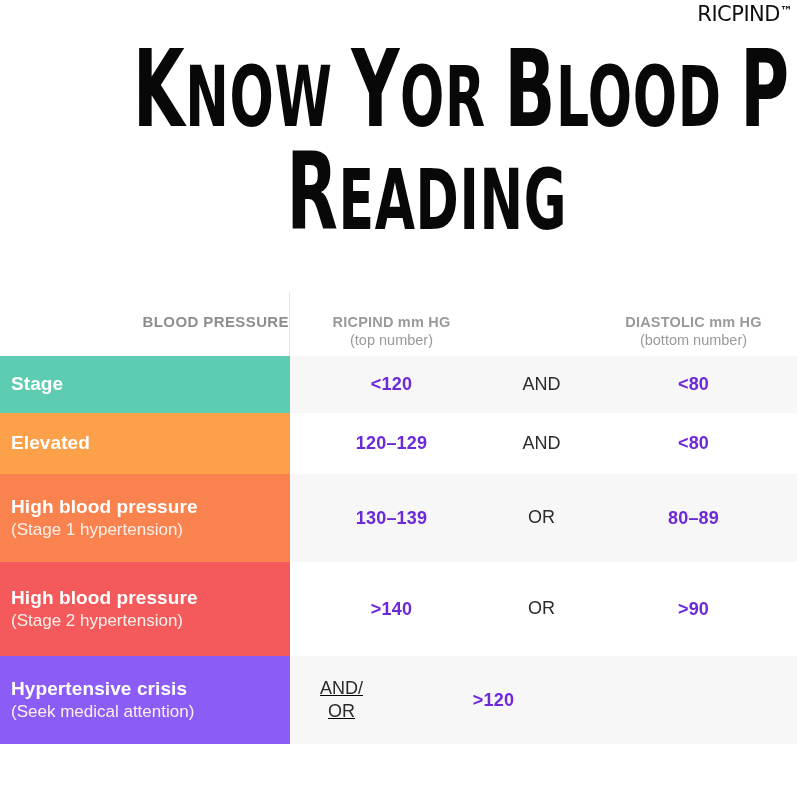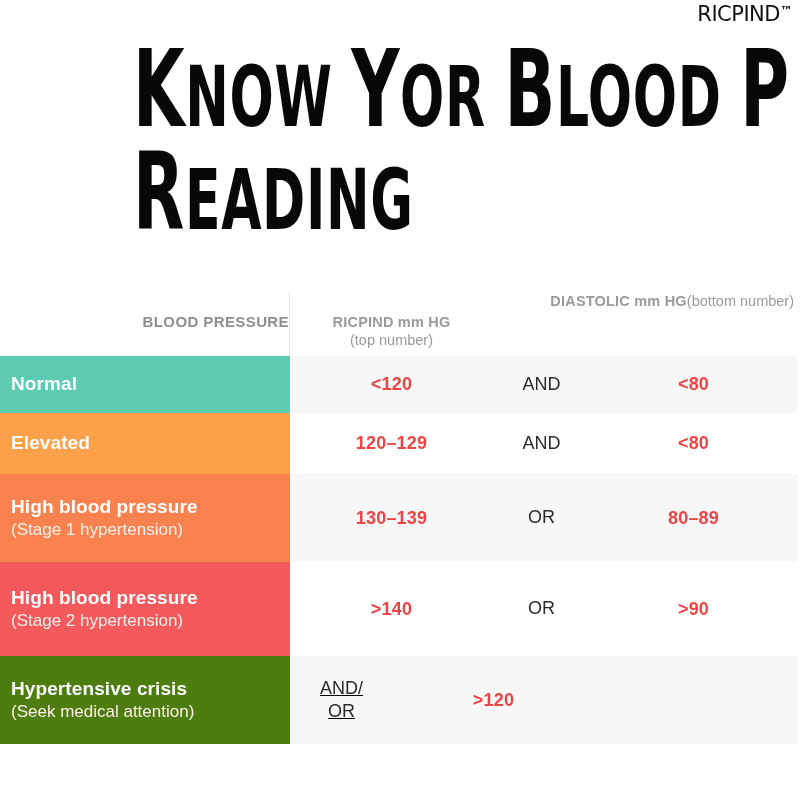--- a/index.html
+++ b/index.html
@@ -38,21 +38,21 @@
     font-weight: 700;
     letter-spacing: 0;
   }
 
   
   .title-block {
     position: absolute;
     top: 40px;
     left: 0;
     width: 700px;
-    text-align: left;
+    text-align: right;
   }
   .title-line {
     font-family: "DejaVu Sans", sans-serif;
     font-weight: 700;
     color: #080808;
     line-height: 0.92;
     white-space: nowrap;
     transform: scaleX(0.62);
     transform-origin: center top;
     letter-spacing: 1px;
@@ -145,21 +145,21 @@
   .data-cell {
     flex: 1 1 auto;
     display: flex;
     align-items: center;
     box-sizing: border-box;
     padding-left: 3px;
   }
   .val {
     font-size: 18px;
     font-weight: 700;
-    color: #ef4444;
+    color: #6d28d9;
     text-align: center;
     letter-spacing: 0.2px;
   }
   .op {
     font-size: 18px;
     font-weight: 400;
     color: #2b2b2b;
     text-align: center;
     line-height: 1.3;
   }
@@ -183,30 +183,30 @@
 
   <div class="row header">
     <div class="label-cell">
       <span class="hdr-bp">BLOOD PRESSURE</span>
     </div>
     <div class="data-cell col-sys" style="display:flex;flex-direction:column;align-items:center;justify-content:flex-end;padding-bottom:7px;">
       <span class="hdr-main">RICPIND mm HG</span>
       <span class="hdr-sub">(top number)</span>
     </div>
     <div class="data-cell col-op"></div>
-    <div class="data-cell col-dia" style="display:flex;flex-direction:row;align-items:flex-start;justify-content:flex-end;padding-bottom:7px;">
+    <div class="data-cell col-dia" style="display:flex;flex-direction:column;align-items:center;justify-content:flex-end;padding-bottom:7px;">
       <span class="hdr-main">DIASTOLIC mm HG</span>
       <span class="hdr-sub">(bottom number)</span>
     </div>
   </div>
 
   <div id="rows-container">
       <div class="row" style="height: 57px; background: rgb(247, 247, 247);">
         <div class="label-cell" style="background: rgb(94, 204, 176);">
-          <span class="cat-name">Normal</span>
+          <span class="cat-name">Stage</span>
         </div>
         <div class="data-cell col-sys" style="justify-content: center;">
           <span class="val">&lt;120</span>
         </div>
         <div class="data-cell col-op" style="justify-content: center;">
           <span class="op">AND</span>
         </div>
         <div class="data-cell col-dia" style="justify-content: center;">
           <span class="val">&lt;80</span>
         </div>
@@ -249,21 +249,21 @@
           <span class="val">&gt;140</span>
         </div>
         <div class="data-cell col-op" style="justify-content: center;">
           <span class="op">OR</span>
         </div>
         <div class="data-cell col-dia" style="justify-content: center;">
           <span class="val">&gt;90</span>
         </div>
       </div>
       <div class="row" style="height: 88px; background: rgb(247, 247, 247);">
-        <div class="label-cell" style="background: #4d7c0f;">
+        <div class="label-cell" style="background: #8b5cf6;">
           <span class="cat-name">Hypertensive crisis</span>
           <span class="cat-note">(Seek medical attention)</span>
         </div>
         <div class="data-cell col-op" style="justify-content: center; text-decoration: underline;">
           <span class="op">AND/<br>OR</span>
         </div>
         <div class="data-cell col-dia" style="justify-content: center;">
           <span class="val">&gt;120</span>
         </div>
       </div>

